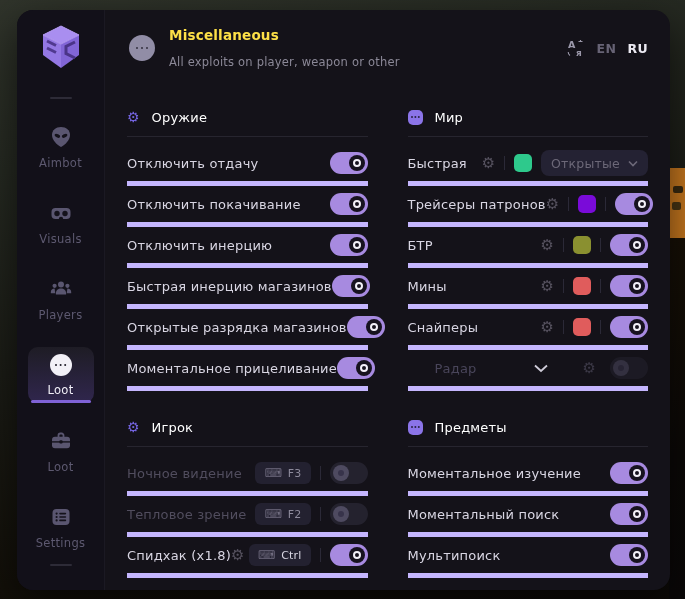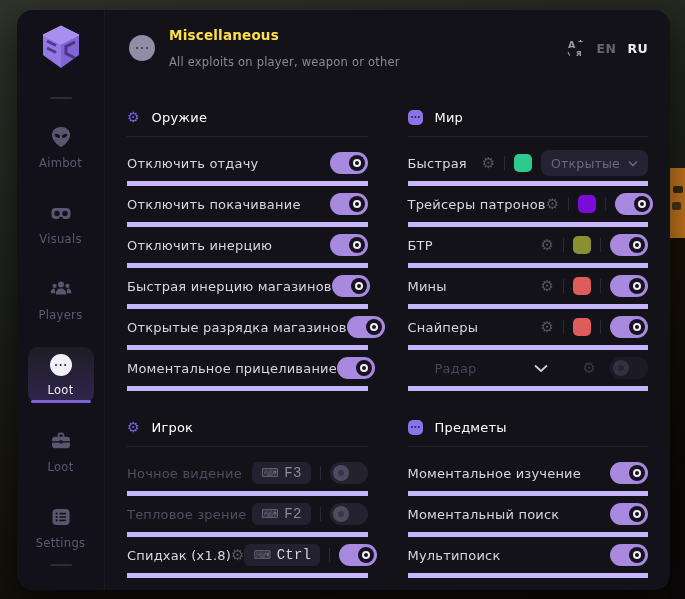--- a/index.html
+++ b/index.html
@@ -80,21 +80,21 @@
   .toggle.on .knob { right:3px; background:#17121f; }
   .toggle.on .knob::after { content:""; position:absolute; inset:4px; border-radius:50%; border:2.5px solid #f2eff8; }
   .toggle.off { background:#24222e; }
   .toggle.off .knob { left:3px; background:#4e4a60; }
   .toggle.off .knob::after { content:""; position:absolute; inset:5px; border-radius:50%; background:#37334a; }
   .toggle.faded { opacity:.55; }
 
   .kbd-badge { display:flex; align-items:center; gap:6px; background:#232130; border-radius:6px;
     height:22px; padding:0 9px; flex:none; cursor:pointer; }
   .kbd-badge .kbd-ico { font-size:12px; color:#716d80; line-height:1; }
-  .kbd-badge .kbd-text { font-size:14px; color:#8d8a9b; letter-spacing:.2px;font-family:Liberation Mono, monospace; }
+  .kbd-badge .kbd-text { font-size:11px; color:#8d8a9b; letter-spacing:.2px; }
   .kbd-badge.bright .kbd-text { color:#d8d6e2; }
 
   .dropdown { display:flex; align-items:center; gap:8px; background:#242233; border-radius:8px;
     height:26px; padding:0 10px; margin-left:9px; cursor:pointer; flex:none; }
   .dropdown .dd-text { font-size:12.5px; color:#6c6878; letter-spacing:.2px; }
 
   .chev { flex:none; cursor:pointer; }
   .radar-chev { margin-left:56px; }
 </style>
 </head>

